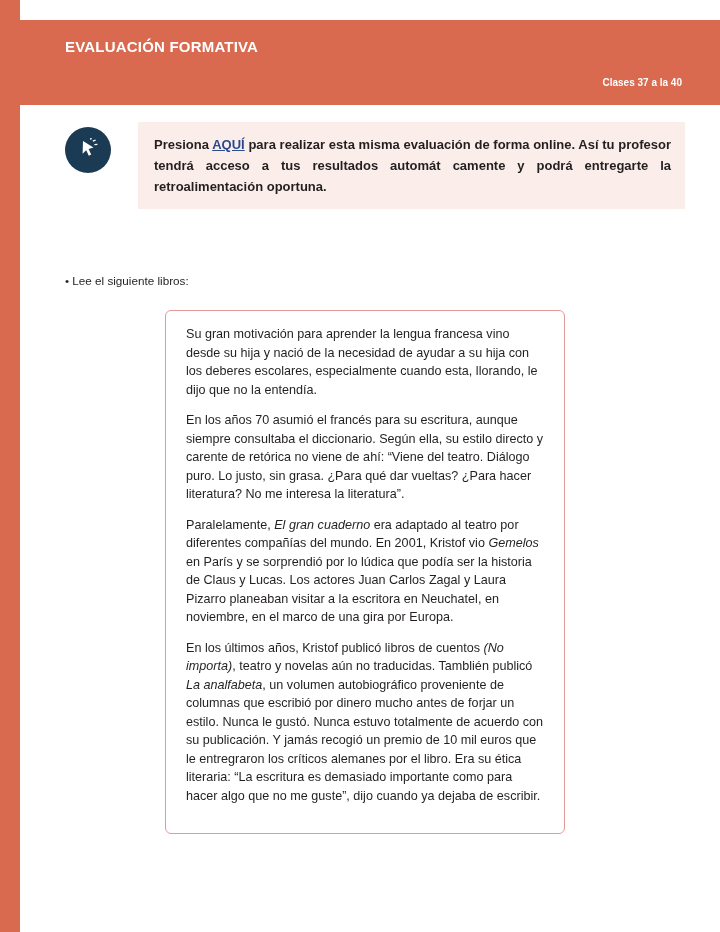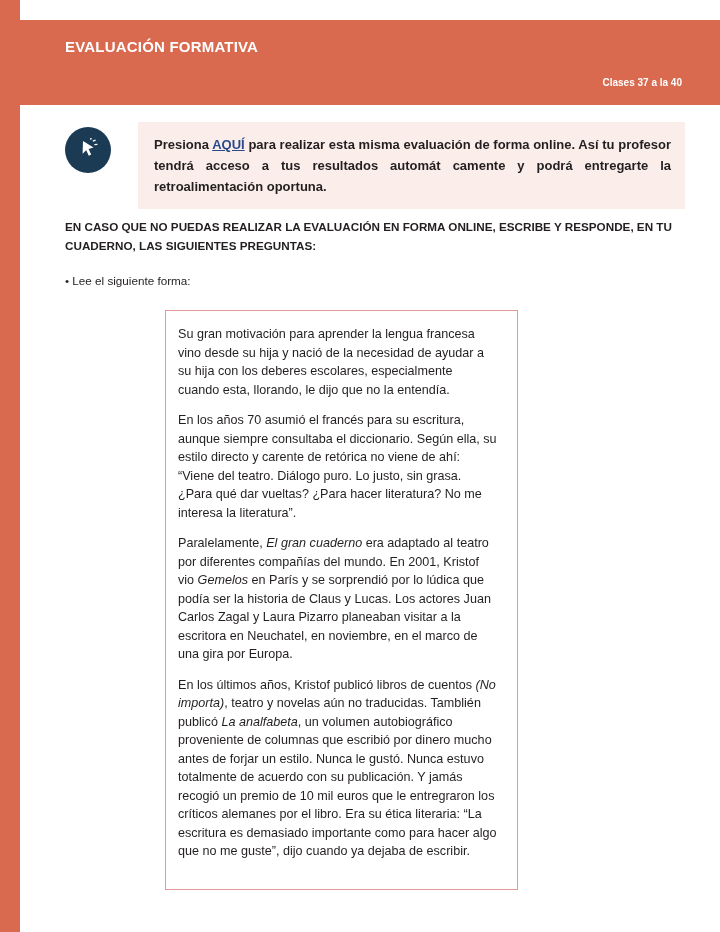--- a/index.html
+++ b/index.html
@@ -136,25 +136,25 @@
     width: 620px;
     font-size: 11.7px;
     color: #231f20;
   }
 
   
   .text-card {
     position: absolute;
     left: 145px;
     top: 310px;
-    width: 353px;
+    width: 400px;
     border: 1.6px solid #e59a9a;
-    border-radius: 0;
+    border-radius: 6px;
     background: #ffffff;
-    padding: 14px 20px 16px 12px;
+    padding: 14px 20px 16px 20px;
   }
   .text-card p {
     margin: 0 0 12px 0;
     font-size: 12.6px;
     line-height: 1.47;
     color: #231f20;
     text-align: left;
   }
   .text-card p:last-child { margin-bottom: 12px; }
   .text-card em { font-style: italic; }
@@ -177,23 +177,22 @@
       <svg width="24" height="24" viewBox="0 0 24 24" aria-hidden="true">
         <path d="M7 3 L17.5 9.5 L12.6 11.1 L15.2 16.6 L12.8 17.8 L10.2 12.3 L6.6 15.7 Z" fill="#ffffff"></path>
         <path d="M16.8 3.2 L19.6 2.2 M18.4 6.6 L21.4 6.4 M14.6 1.6 L15.2 -0.4" stroke="#ffffff" stroke-width="1.4" fill="none"></path>
       </svg>
     </div>
     <div class="notice-box">
       <div class="notice-text"><span>Presiona </span><a class="link" href="#">AQUÍ</a><span> para realizar esta misma evaluación de forma online. Así tu profesor tendrá acceso a tus resultados automát camente y podrá entregarte  la retroalimentación oportuna.</span></div>
     </div>
   </div>
 
-  <div class="instructions">EN CASO QUE NO PUEDAS REALIZAR LA EVALUACIÓN EN FORMA ONLINE, ESCRIBE Y RESPONDE, EN TU CUADERNO, LAS SIGUIENTES PREGUNTAS:</div>
 
-  <div class="bullet-line">• Lee el siguiente forma:</div>
+  <div class="bullet-line">• Lee el siguiente libros:</div>
 
   <div class="text-card" style="border-color: rgb(229, 154, 154);">
       <p><span>Su gran motivación para aprender la lengua francesa vino desde su hija y nació de la necesidad de ayudar a su hija con los deberes escolares, especialmente cuando esta, llorando, le dijo que no la entendía.</span></p>
       <p><span>En los años 70 asumió el francés para su escritura, aunque siempre consultaba el diccionario. Según ella, su estilo directo y carente de retórica no viene de ahí: “Viene del teatro. Diálogo puro. Lo justo, sin grasa. ¿Para qué dar vueltas? ¿Para hacer literatura? No me interesa la literatura”.</span></p>
       <p><span>Paralelamente, </span><em>El gran cuaderno</em><span> era adaptado al teatro por diferentes compañías del mundo. En 2001, Kristof vio </span><em>Gemelos</em><span> en París y se sorprendió por lo lúdica que podía ser la historia de Claus y Lucas. Los actores Juan Carlos Zagal y Laura Pizarro planeaban visitar a la escritora en Neuchatel, en noviembre, en el marco de una gira por Europa.</span></p>
       <p><span>En los últimos años, Kristof publicó libros de cuentos </span><em>(No importa)</em><span>, teatro y novelas aún no traducidas. Tamblién publicó </span><em>La analfabeta</em><span>, un volumen autobiográfico proveniente de columnas que escribió por dinero mucho antes de forjar un estilo. Nunca le gustó. Nunca estuvo totalmente de acuerdo con su publicación. Y jamás recogió un premio de 10 mil euros que le entregraron los críticos alemanes por el libro. Era su ética literaria: “La escritura es demasiado importante como para hacer algo que no me guste”, dijo cuando ya dejaba de escribir.</span></p>
     </div>
 
 </div>
 

